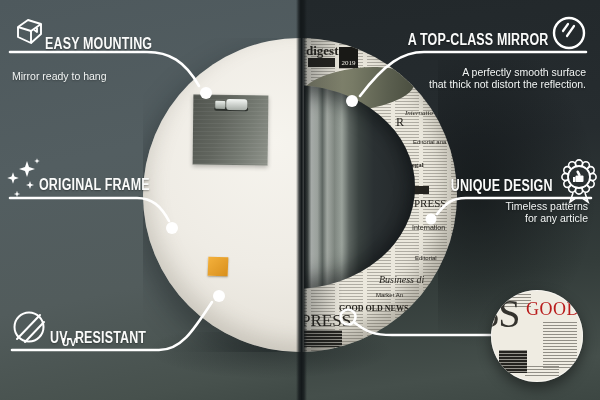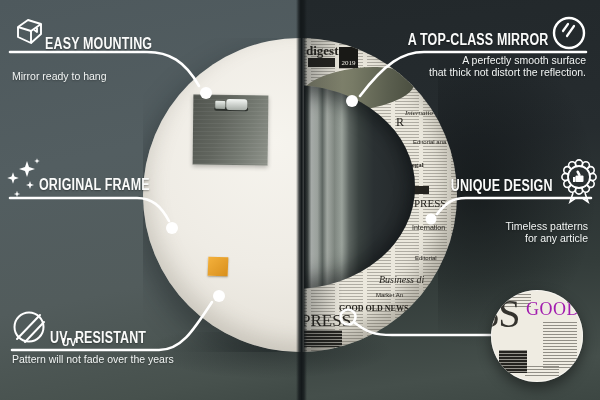--- a/index.html
+++ b/index.html
@@ -73,21 +73,21 @@
   
   .lines-svg{left:0;top:0;width:600px;height:400px;z-index:8;}
 
   
   .detail{left:491px;top:290px;width:92px;height:92px;border-radius:50%;overflow:hidden;z-index:9;
     background:#efece2;box-shadow:0 6px 14px rgba(0,0,0,.45), inset 0 0 0 1px rgba(255,255,255,.5);}
   .txtlines{background-image:repeating-linear-gradient(to bottom,rgba(52,50,43,.5) 0 1px,transparent 1px 3px);}
   .detail .word-cut{left:-13px;top:4px;font-family:"Liberation Serif",serif;font-size:40px;line-height:1;
     color:#34332e;letter-spacing:-2px;}
   .detail .word-large{left:35px;top:10px;font-family:"Liberation Serif",serif;font-size:18px;line-height:1;
-    color:#a21caf;letter-spacing:.5px;}
+    color:#b91c1c;letter-spacing:.5px;}
   .detail .dk{left:8px;top:60px;width:28px;height:23px;}
 
   
   .title{color:#fafbfa;font-weight:bold;font-size:16px;line-height:1;letter-spacing:.2px;
     text-shadow:0 1px 2px rgba(0,0,0,.35);white-space:nowrap;z-index:10;}
   .t-left{transform:scaleX(.78);transform-origin:left top;}
   .t-right{transform:scaleX(.78);transform-origin:right top;}
   .sub{color:#f2f5f4;font-size:10.5px;line-height:11.5px;z-index:10;
     text-shadow:0 1px 2px rgba(0,0,0,.3);white-space:nowrap;}
   .sub.right{text-align:right;}
@@ -199,32 +199,31 @@
 
   <svg class="icon" style="left:10px;top:308px;" width="44" height="40" viewBox="0 0 44 40">
     <g fill="none" stroke="#fff" stroke-width="2" stroke-linecap="round">
       <circle cx="19" cy="19" r="14.5"></circle>
       <line x1="7" y1="31" x2="30" y2="7"></line>
       <line x1="15" y1="34" x2="34" y2="14"></line>
     </g>
   </svg>
   <span class="uv-label" style="left:42px;top:337px;padding-left:20px;">UV</span>
   <div class="title t-left" style="left:50px;top:330px;">UV- RESISTANT</div>
-  <div class="sub" style="left:12px;top:354px;">Pattern will not fade over the years</div>
 
   <svg class="icon" style="left:551px;top:15px;" width="36" height="36" viewBox="0 0 36 36">
     <g fill="none" stroke="#fff" stroke-linecap="round">
       <circle cx="18" cy="18" r="15" stroke-width="2.4"></circle>
       <line x1="12" y1="16" x2="17" y2="9" stroke-width="2.2"></line>
       <line x1="16" y1="21" x2="23" y2="11" stroke-width="2.2"></line>
     </g>
   </svg>
   <div class="title t-right" style="right:52px;top:32px;">A TOP-CLASS MIRROR</div>
   <div class="sub right" style="right:14px;top:55px;">
-    <span style="position:static;display:block;">A perfectly smooth surface</span>
+    <span style="position:static;display:block;margin-top:12px;">A perfectly smooth surface</span>
     <span style="position:static;display:block;">that thick not distort the reflection.</span>
   </div>
 
   <svg class="icon" style="left:560px;top:158px;" width="38" height="46" viewBox="0 0 38 46">
     <g fill="none" stroke="#fff" stroke-width="1.6">
       <g>
         <circle cx="19" cy="5.5" r="3.6"></circle>
           <circle cx="25.8" cy="7.4" r="3.6"></circle>
           <circle cx="30.6" cy="12.2" r="3.6"></circle>
         <circle cx="32.5" cy="19" r="3.6"></circle>
@@ -241,18 +240,18 @@
       <path d="M13 35 l-3 9 l5 -3.5"></path>
       <path d="M25 35 l3 9 l-5 -3.5"></path>
     </g>
     <g fill="#fff">
       <rect x="15.5" y="17.5" width="8" height="6.5" rx="1"></rect>
       <rect x="13" y="19" width="2.4" height="5"></rect>
       <rect x="17" y="12.5" width="2.6" height="6" rx="1.2" transform="rotate(-28 18 15)"></rect>
     </g>
   </svg>
   <div class="title t-right" style="right:47px;top:178px;">UNIQUE DESIGN</div>
-  <div class="sub right" style="right:12px;top:201px;margin-top:20px;">
+  <div class="sub right" style="right:12px;top:201px;">
     <span style="position:static;display:block;">Timeless patterns</span>
     <span style="position:static;display:block;">for any article</span>
   </div>
 
 </div>
 
 </body></html>

